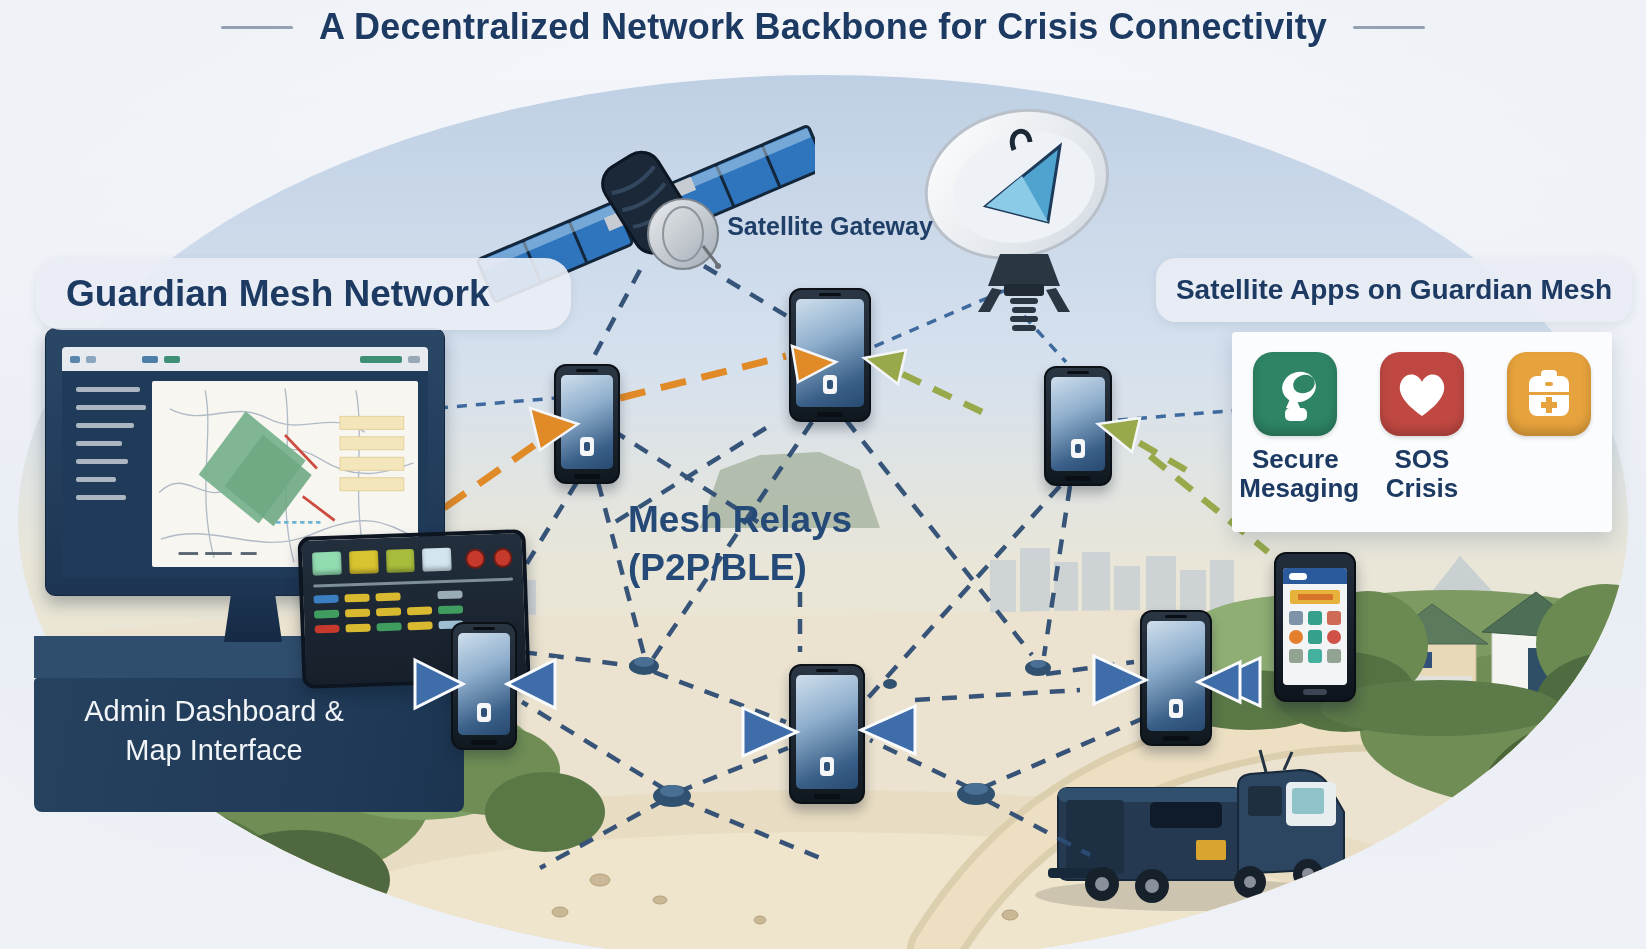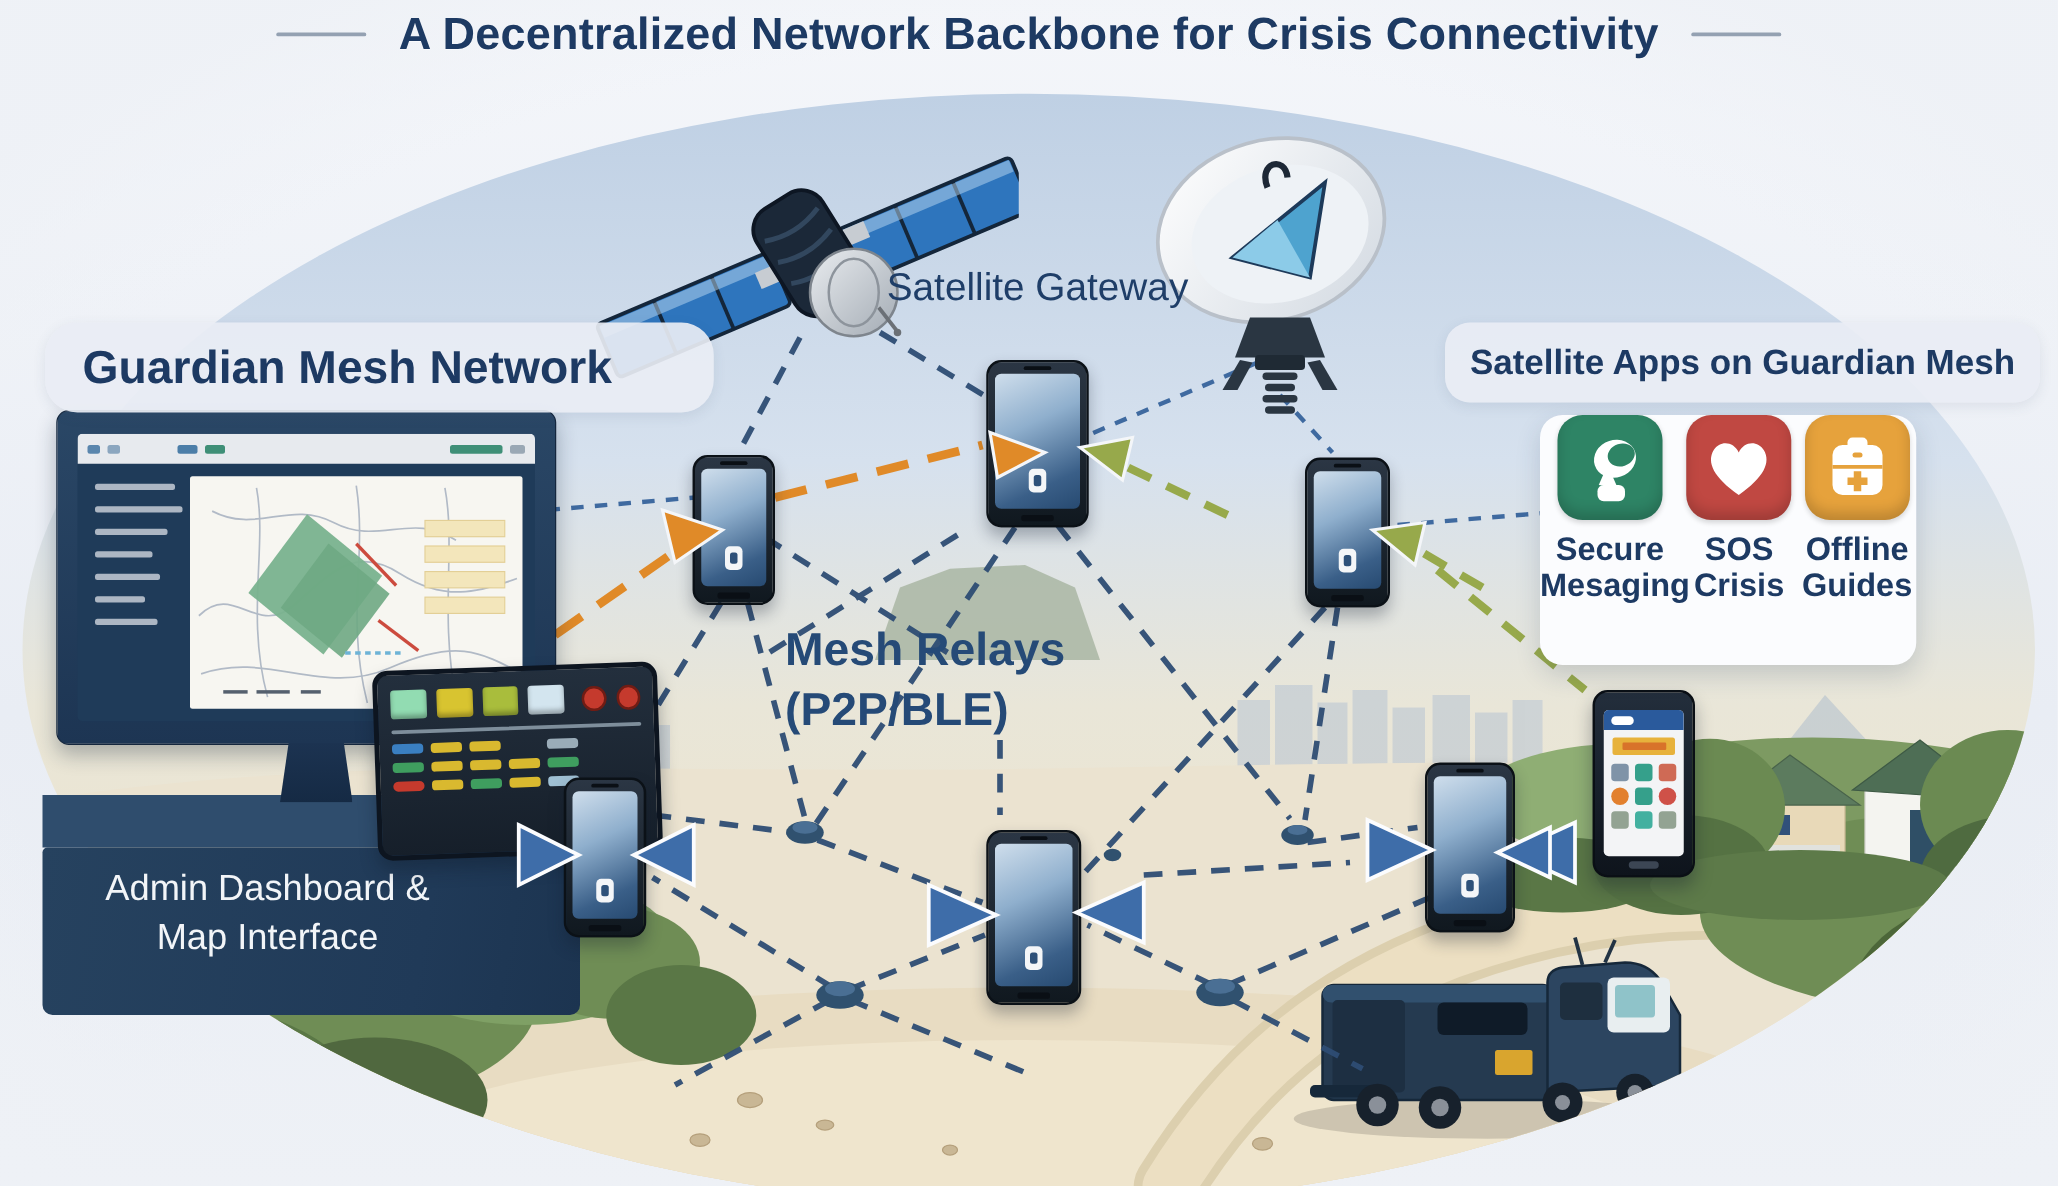--- a/index.html
+++ b/index.html
@@ -9,26 +9,26 @@
   svg{display:block}
   .abs{position:absolute}
 
   
   .title-row{left:0;top:6px;width:100%;display:flex;align-items:center;justify-content:center;gap:26px;z-index:9}
   .title{font-size:36px;font-weight:700;color:#1d3a63;letter-spacing:.2px;text-shadow:0 1px 0 rgba(255,255,255,.6)}
   .title-rule{width:72px;height:3px;background:#94a1b2;border-radius:2px}
   .pill{background:rgba(233,237,244,.92);border-radius:26px;box-shadow:0 3px 10px rgba(60,80,110,.10);
         display:flex;align-items:center;color:#1d3a63;font-weight:700}
   .guardian-pill{left:36px;top:258px;width:505px;height:72px;font-size:37px;padding-left:30px;z-index:9}
-  .satgw-label{left:690px;top:212px;width:280px;text-align:center;font-size:31px;font-weight:400;color:#1f3e68;z-index:9}
+  .satgw-label{left:690px;top:212px;width:280px;text-align:center;font-size:25px;font-weight:700;color:#1f3e68;z-index:9}
   .relays-label{left:628px;top:496px;width:395px;font-size:37px;font-weight:700;color:#254a77;line-height:1.3;z-index:9}
   .apps-pill{left:1156px;top:258px;width:476px;height:64px;border-radius:20px;font-size:28px;justify-content:center;z-index:9}
-  .apps-card{left:1232px;top:332px;width:301px;height:200px;background:#fbfcfe;border-radius:18px;
+  .apps-card{left:1232px;top:332px;width:380px;height:200px;background:#fbfcfe;border-radius:4px;
              box-shadow:0 8px 20px rgba(40,60,90,.18);display:flex;justify-content:space-around;
-             box-sizing:border-box;z-index:9}
+             padding-top:20px;box-sizing:border-box;z-index:9}
   .app{width:112px;text-align:center}
   .app-icon{width:84px;height:84px;border-radius:20px;margin:0 auto;display:flex;align-items:center;justify-content:center;
             box-shadow:inset 0 -6px 10px rgba(0,0,0,.18), 0 2px 4px rgba(0,0,0,.15)}
   .app-icon.secure{background:#2e8465}.app-icon.sos{background:#c04842}.app-icon.offline{background:#e6a23c}
   .app-label{margin-top:9px;font-size:26px;font-weight:700;color:#1d3a63;line-height:1.12}
 
   
   .monitor{left:45px;top:328px;width:400px;height:268px;background:linear-gradient(#2a4766,#1d3553);
            border-radius:10px;border:1px solid #15273e;box-shadow:0 8px 16px rgba(20,35,55,.3);z-index:4;padding:18px 16px;box-sizing:border-box}
   .mon-screen{width:100%;height:100%;background:#1f3b59;border-radius:4px;overflow:hidden;display:flex;flex-direction:column}
@@ -546,17 +546,16 @@
       <div class="app-icon offline">
         <svg width="64" height="64" viewBox="0 0 64 64">
           <rect x="24" y="8" width="16" height="10" rx="4" fill="#ffffff"></rect>
           <rect x="12" y="14" width="40" height="40" rx="8" fill="#ffffff"></rect>
           <rect x="12" y="30" width="40" height="3" fill="#e6a23c"></rect>
           <rect x="28" y="20" width="8" height="4" rx="2" fill="#e6a23c"></rect>
           <rect x="29" y="35" width="6" height="16" fill="#e6a23c"></rect>
           <rect x="24" y="40" width="16" height="6" fill="#e6a23c"></rect>
         </svg>
       </div>
-      <div class="app-label">Offline Guides</div>
     </div>
   </div>
 
 </div>
 
 </body></html>

